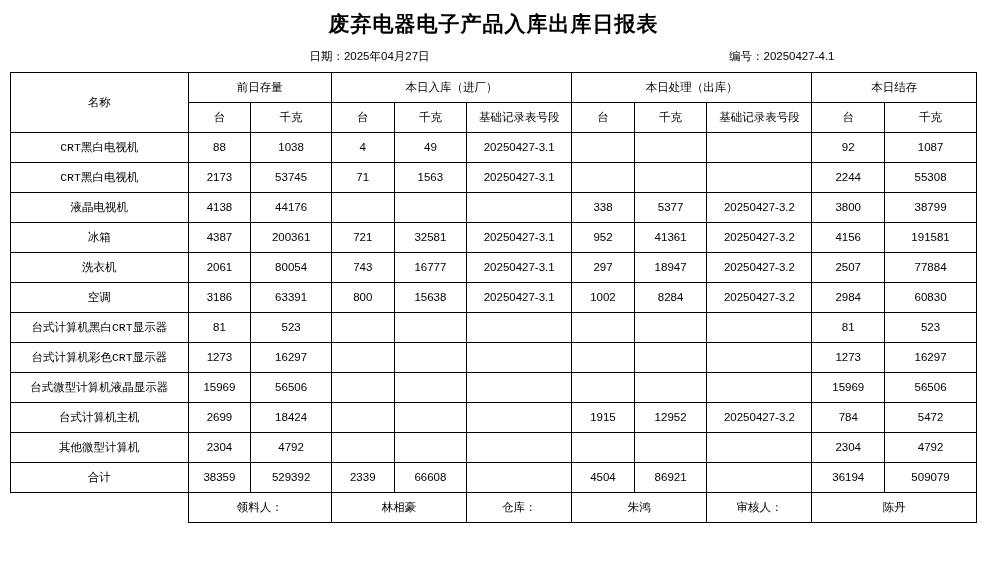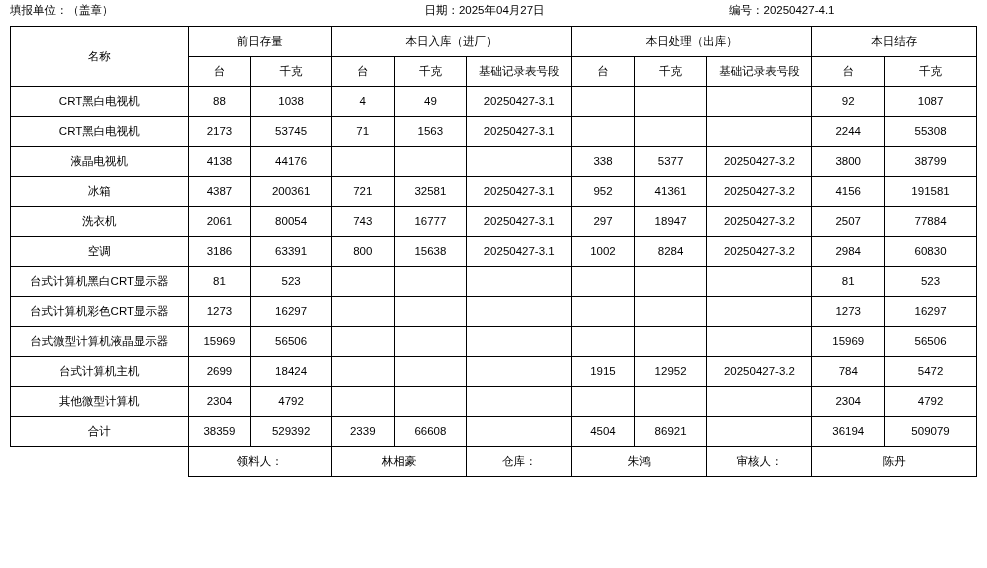--- a/index.html
+++ b/index.html
@@ -62,20 +62,21 @@
     text-align: center;
     vertical-align: middle;
     font-weight: normal;
     padding: 0;
     height: 29px;
     line-height: 1.15;
     overflow: hidden;
   }
   td.name-cell {
     font-size: 11.5px;
+    font-family: Liberation Mono, monospace;
   }
   td.name-head {
     font-size: 13px;
   }
   td.grp-head {
     font-size: 12px;
   }
   td.sub-head {
     font-size: 11.5px;
   }
@@ -101,23 +102,23 @@
   }
   .noborder {
     border: none !important;
   }
 </style>
 </head>
 <body>
 
 <div class="page">
 
+  <div class="title">废弃电器电子产品入库出库日报表</div>
 
   <div class="meta-row">
-    <div class="meta-left">填报单位：（盖章）</div>
     <div class="meta-center">日期：2025年04月27日</div>
     <div class="meta-right">编号：20250427-4.1</div>
   </div>
 
   <table class="report">
     <colgroup>
       <col style="width:176px">
       <col style="width:62px">
       <col style="width:80px">
       <col style="width:62px">

